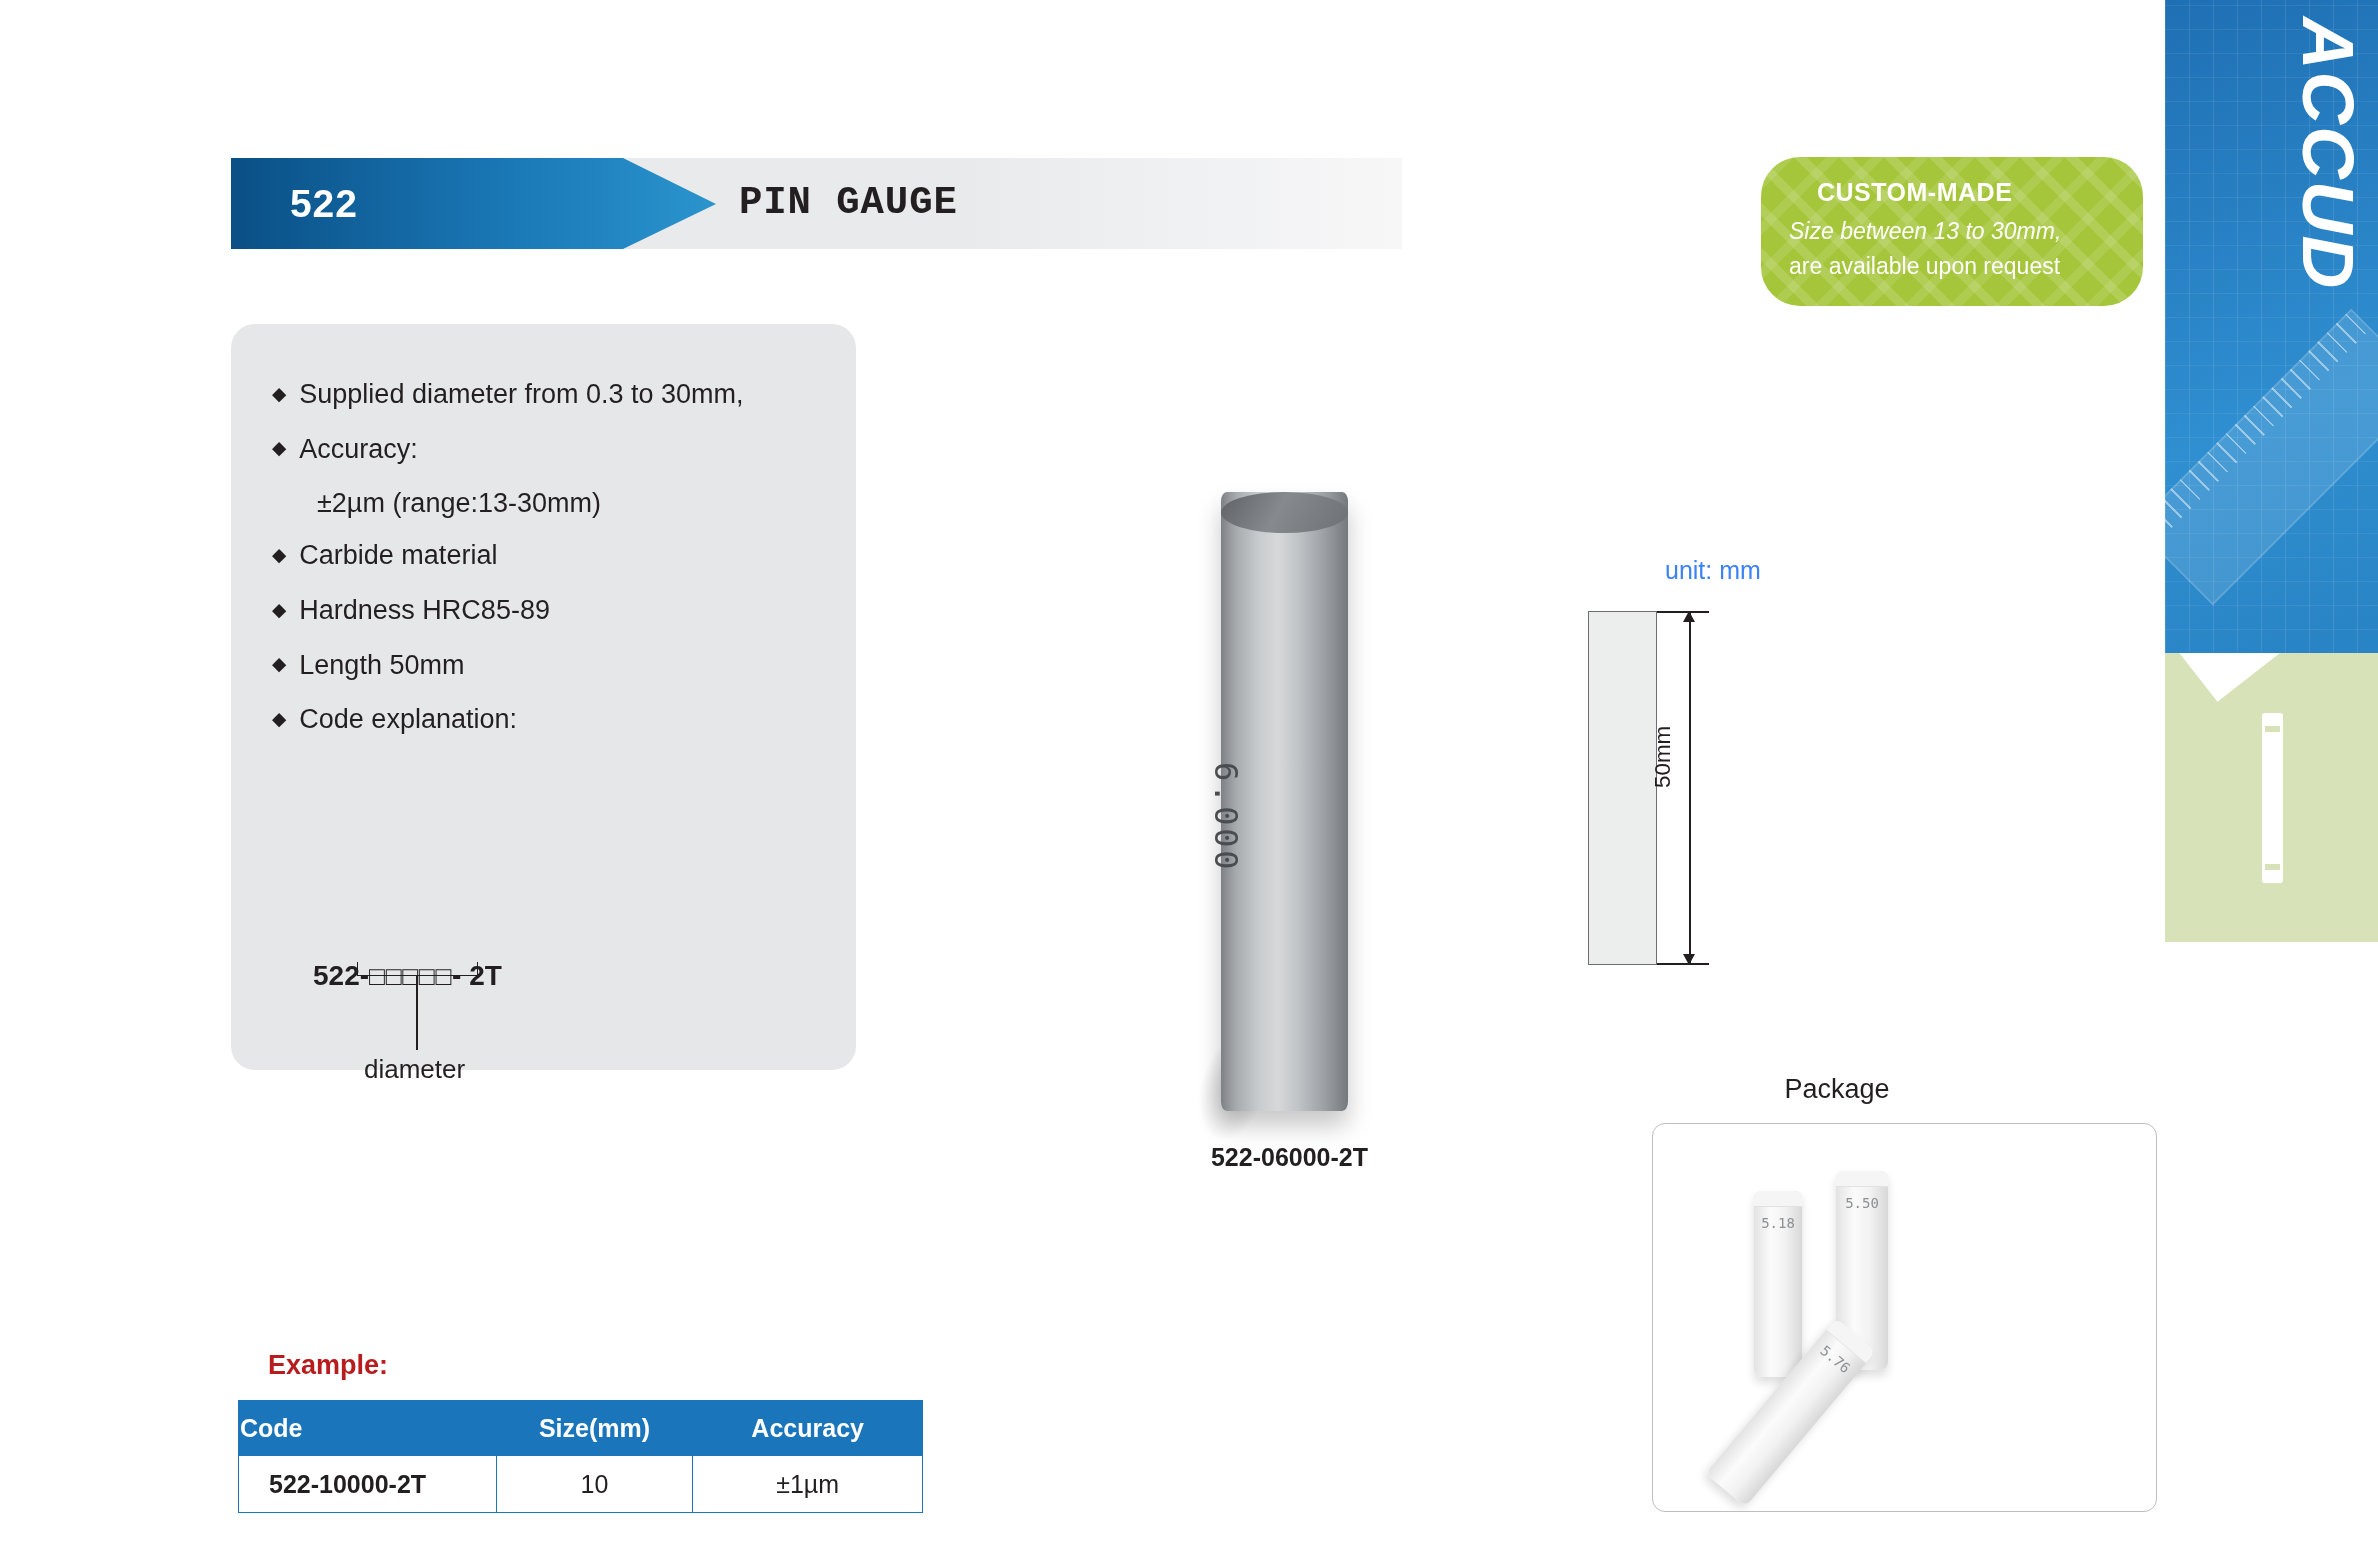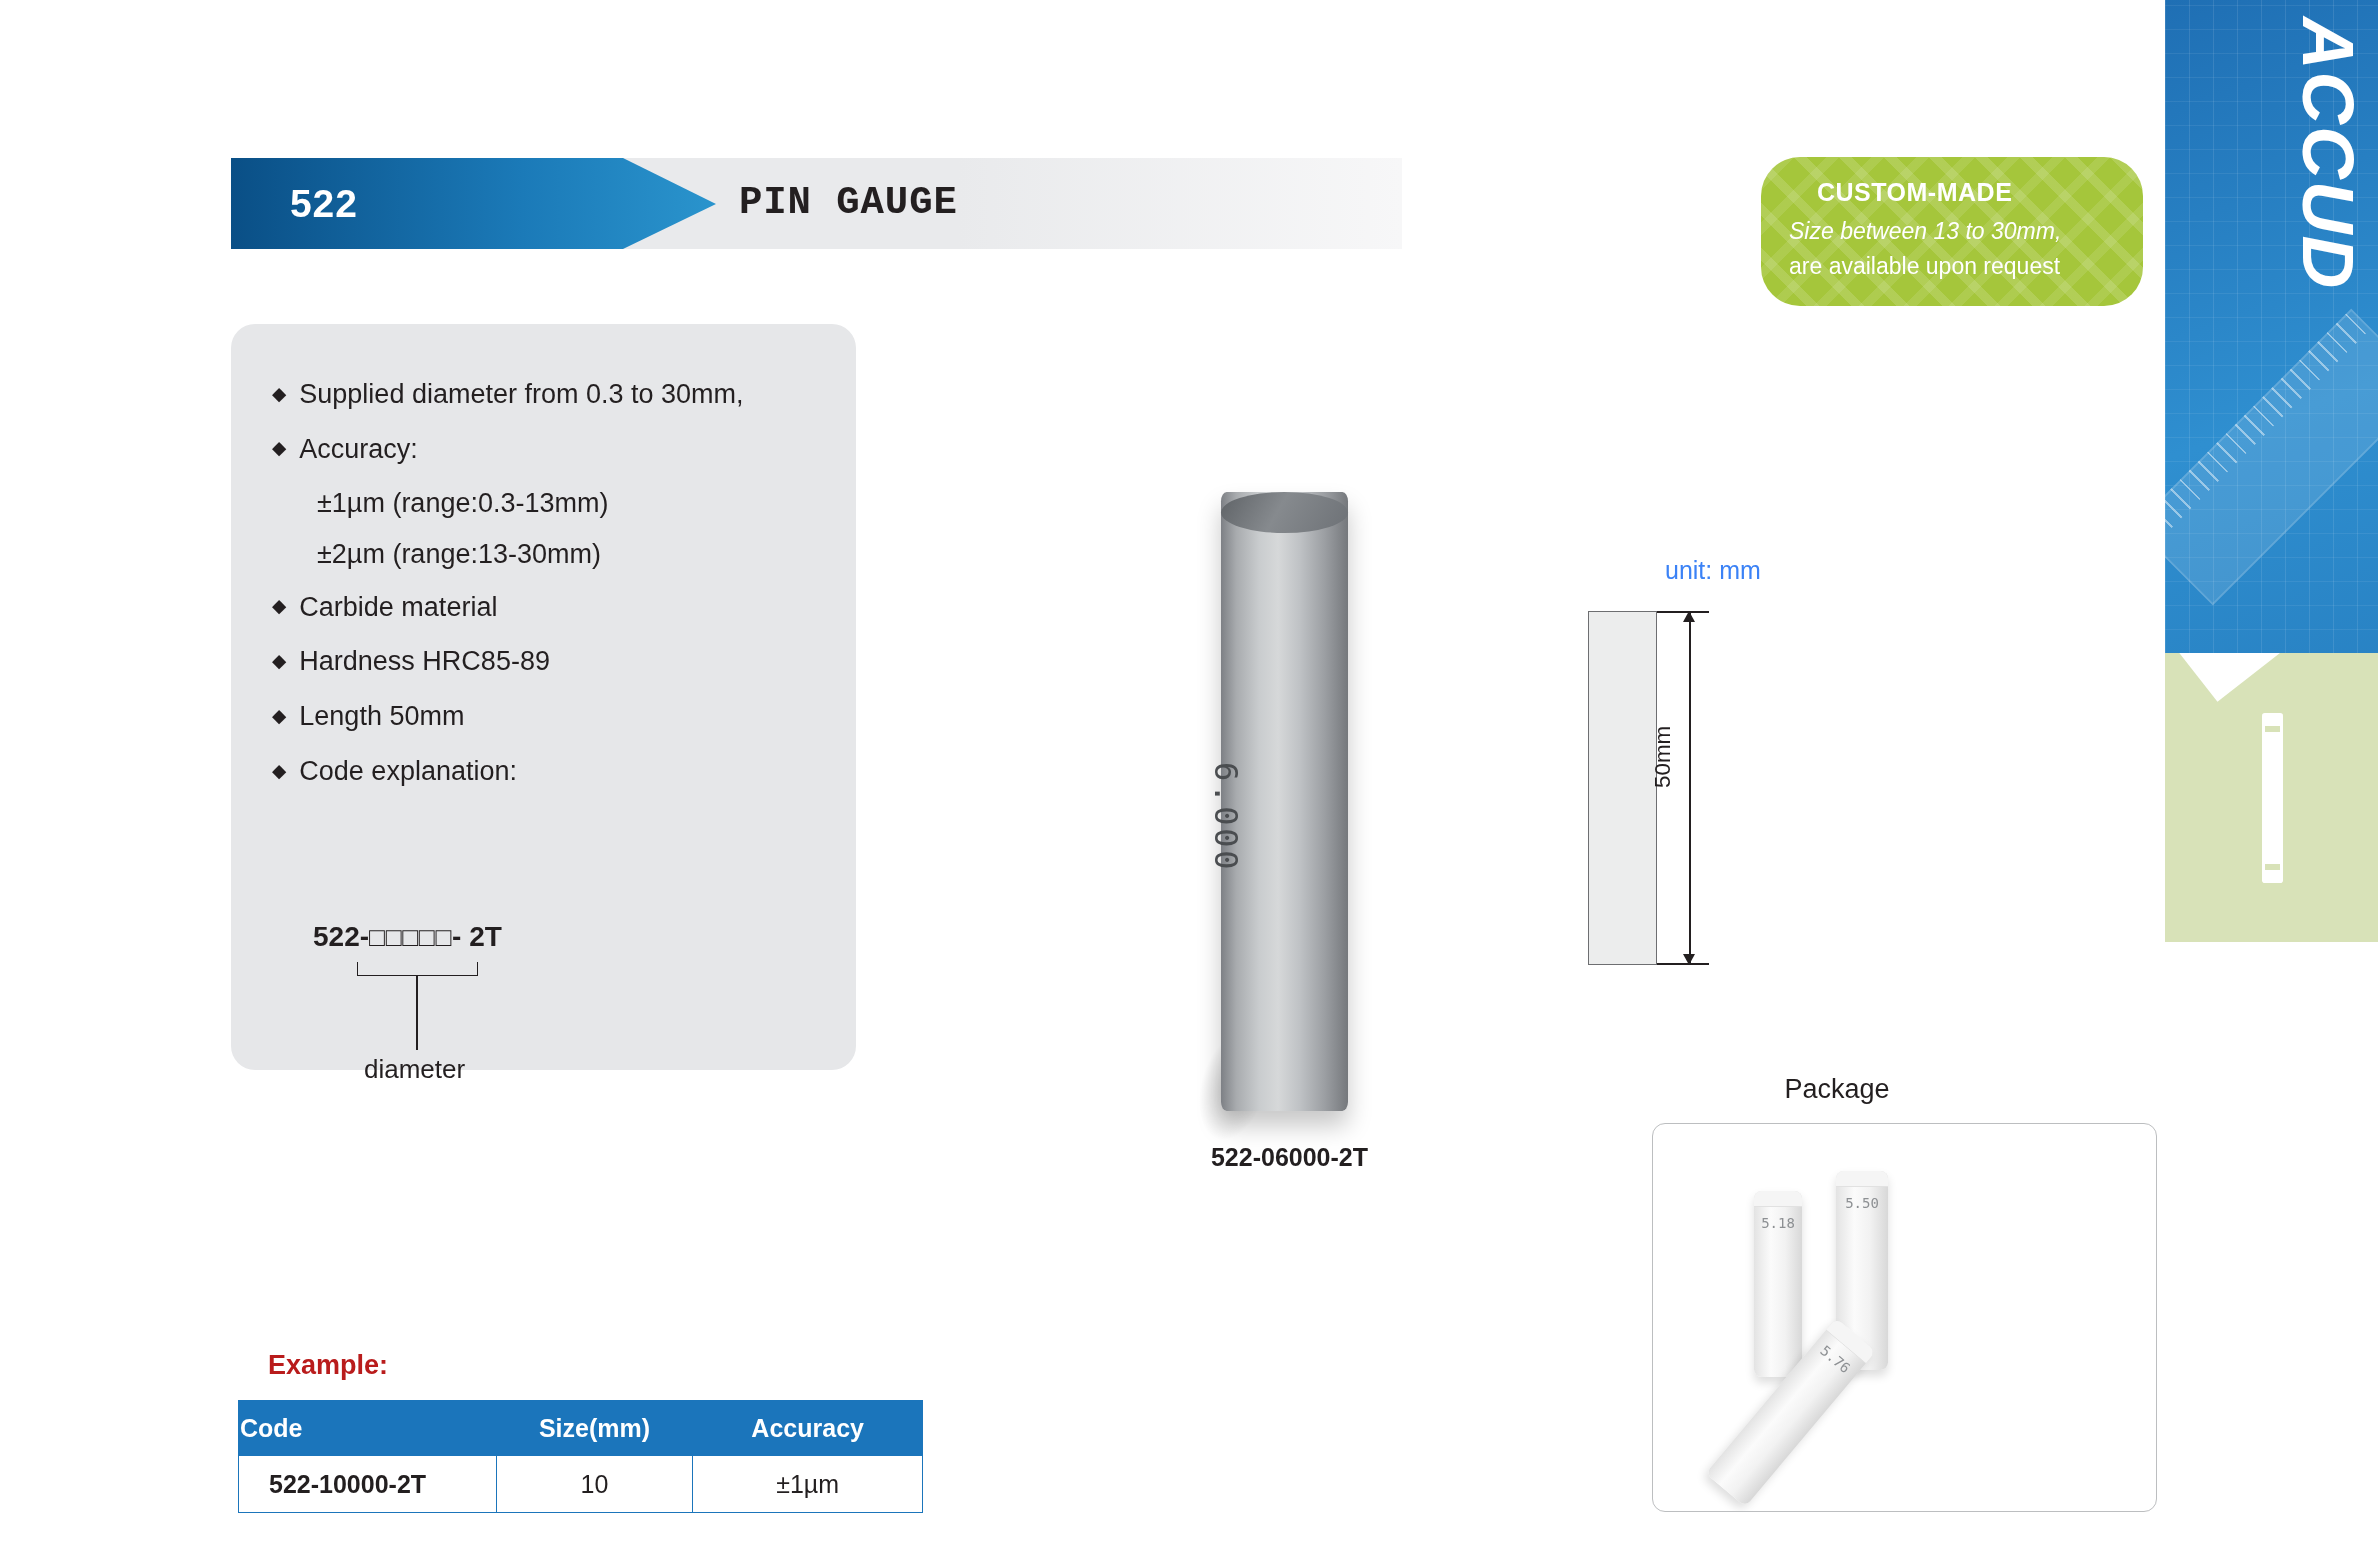--- a/index.html
+++ b/index.html
@@ -232,20 +232,21 @@
     top: 597px;
     width: 485px;
     height: 149px;
   }
   .code-line {
     font-size: 28px;
     font-weight: bold;
     color: #231f20;
     letter-spacing: 0px;
     white-space: nowrap;
+    margin-top: 39px;
   }
   .code-line .boxes {
     letter-spacing: 0.9px;
     font-weight: normal;
     font-size: 26px;
   }
   .brace {
     position: absolute;
     left: 44px;
     top: 41px;
@@ -519,21 +520,20 @@
 <div class="spec-box">
   <div class="spec-list">
     <div class="spec-item">
       <span class="bullet">◆</span>
       <span>Supplied diameter from 0.3 to 30mm,</span>
     </div>
     <div class="spec-item">
       <span class="bullet">◆</span>
       <span>Accuracy:</span>
     </div>
-    <div class="spec-sub">±1µm (range:0.3-13mm)</div>
     <div class="spec-sub">±2µm (range:13-30mm)</div>
     <div class="spec-item">
       <span class="bullet">◆</span>
       <span>Carbide material</span>
     </div>
     <div class="spec-item">
       <span class="bullet">◆</span>
       <span>Hardness HRC85-89</span>
     </div>
     <div class="spec-item">

